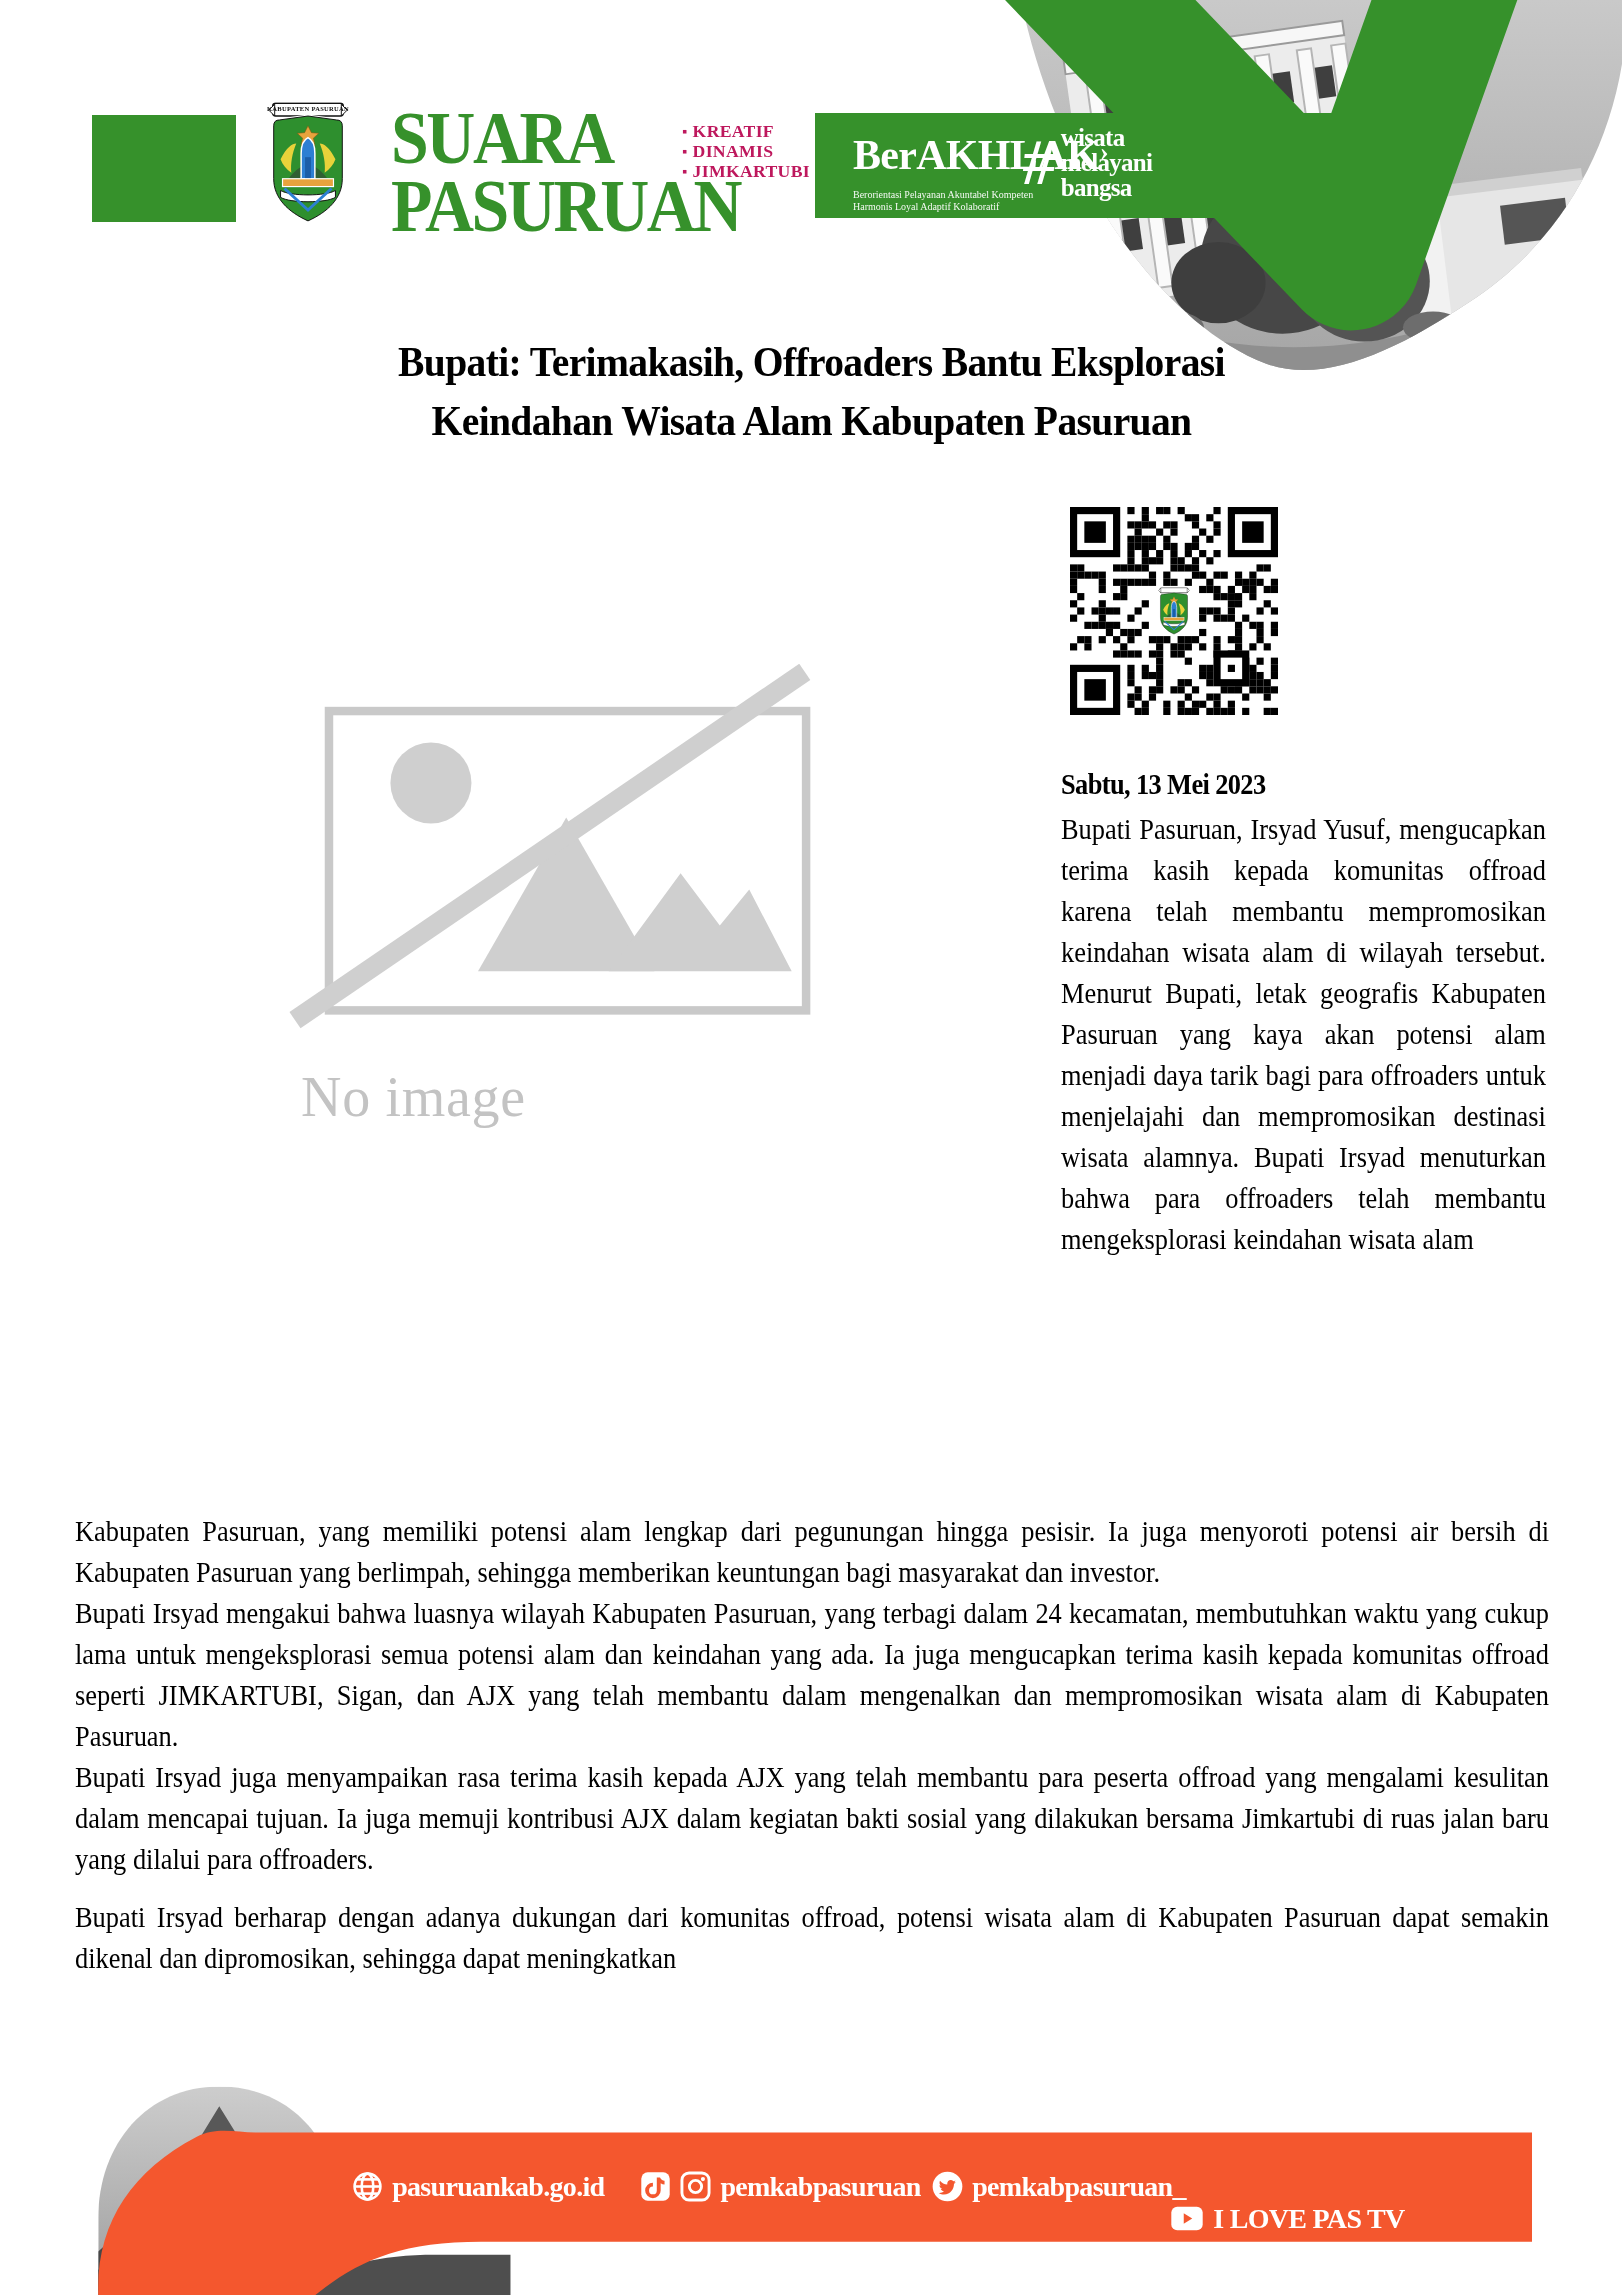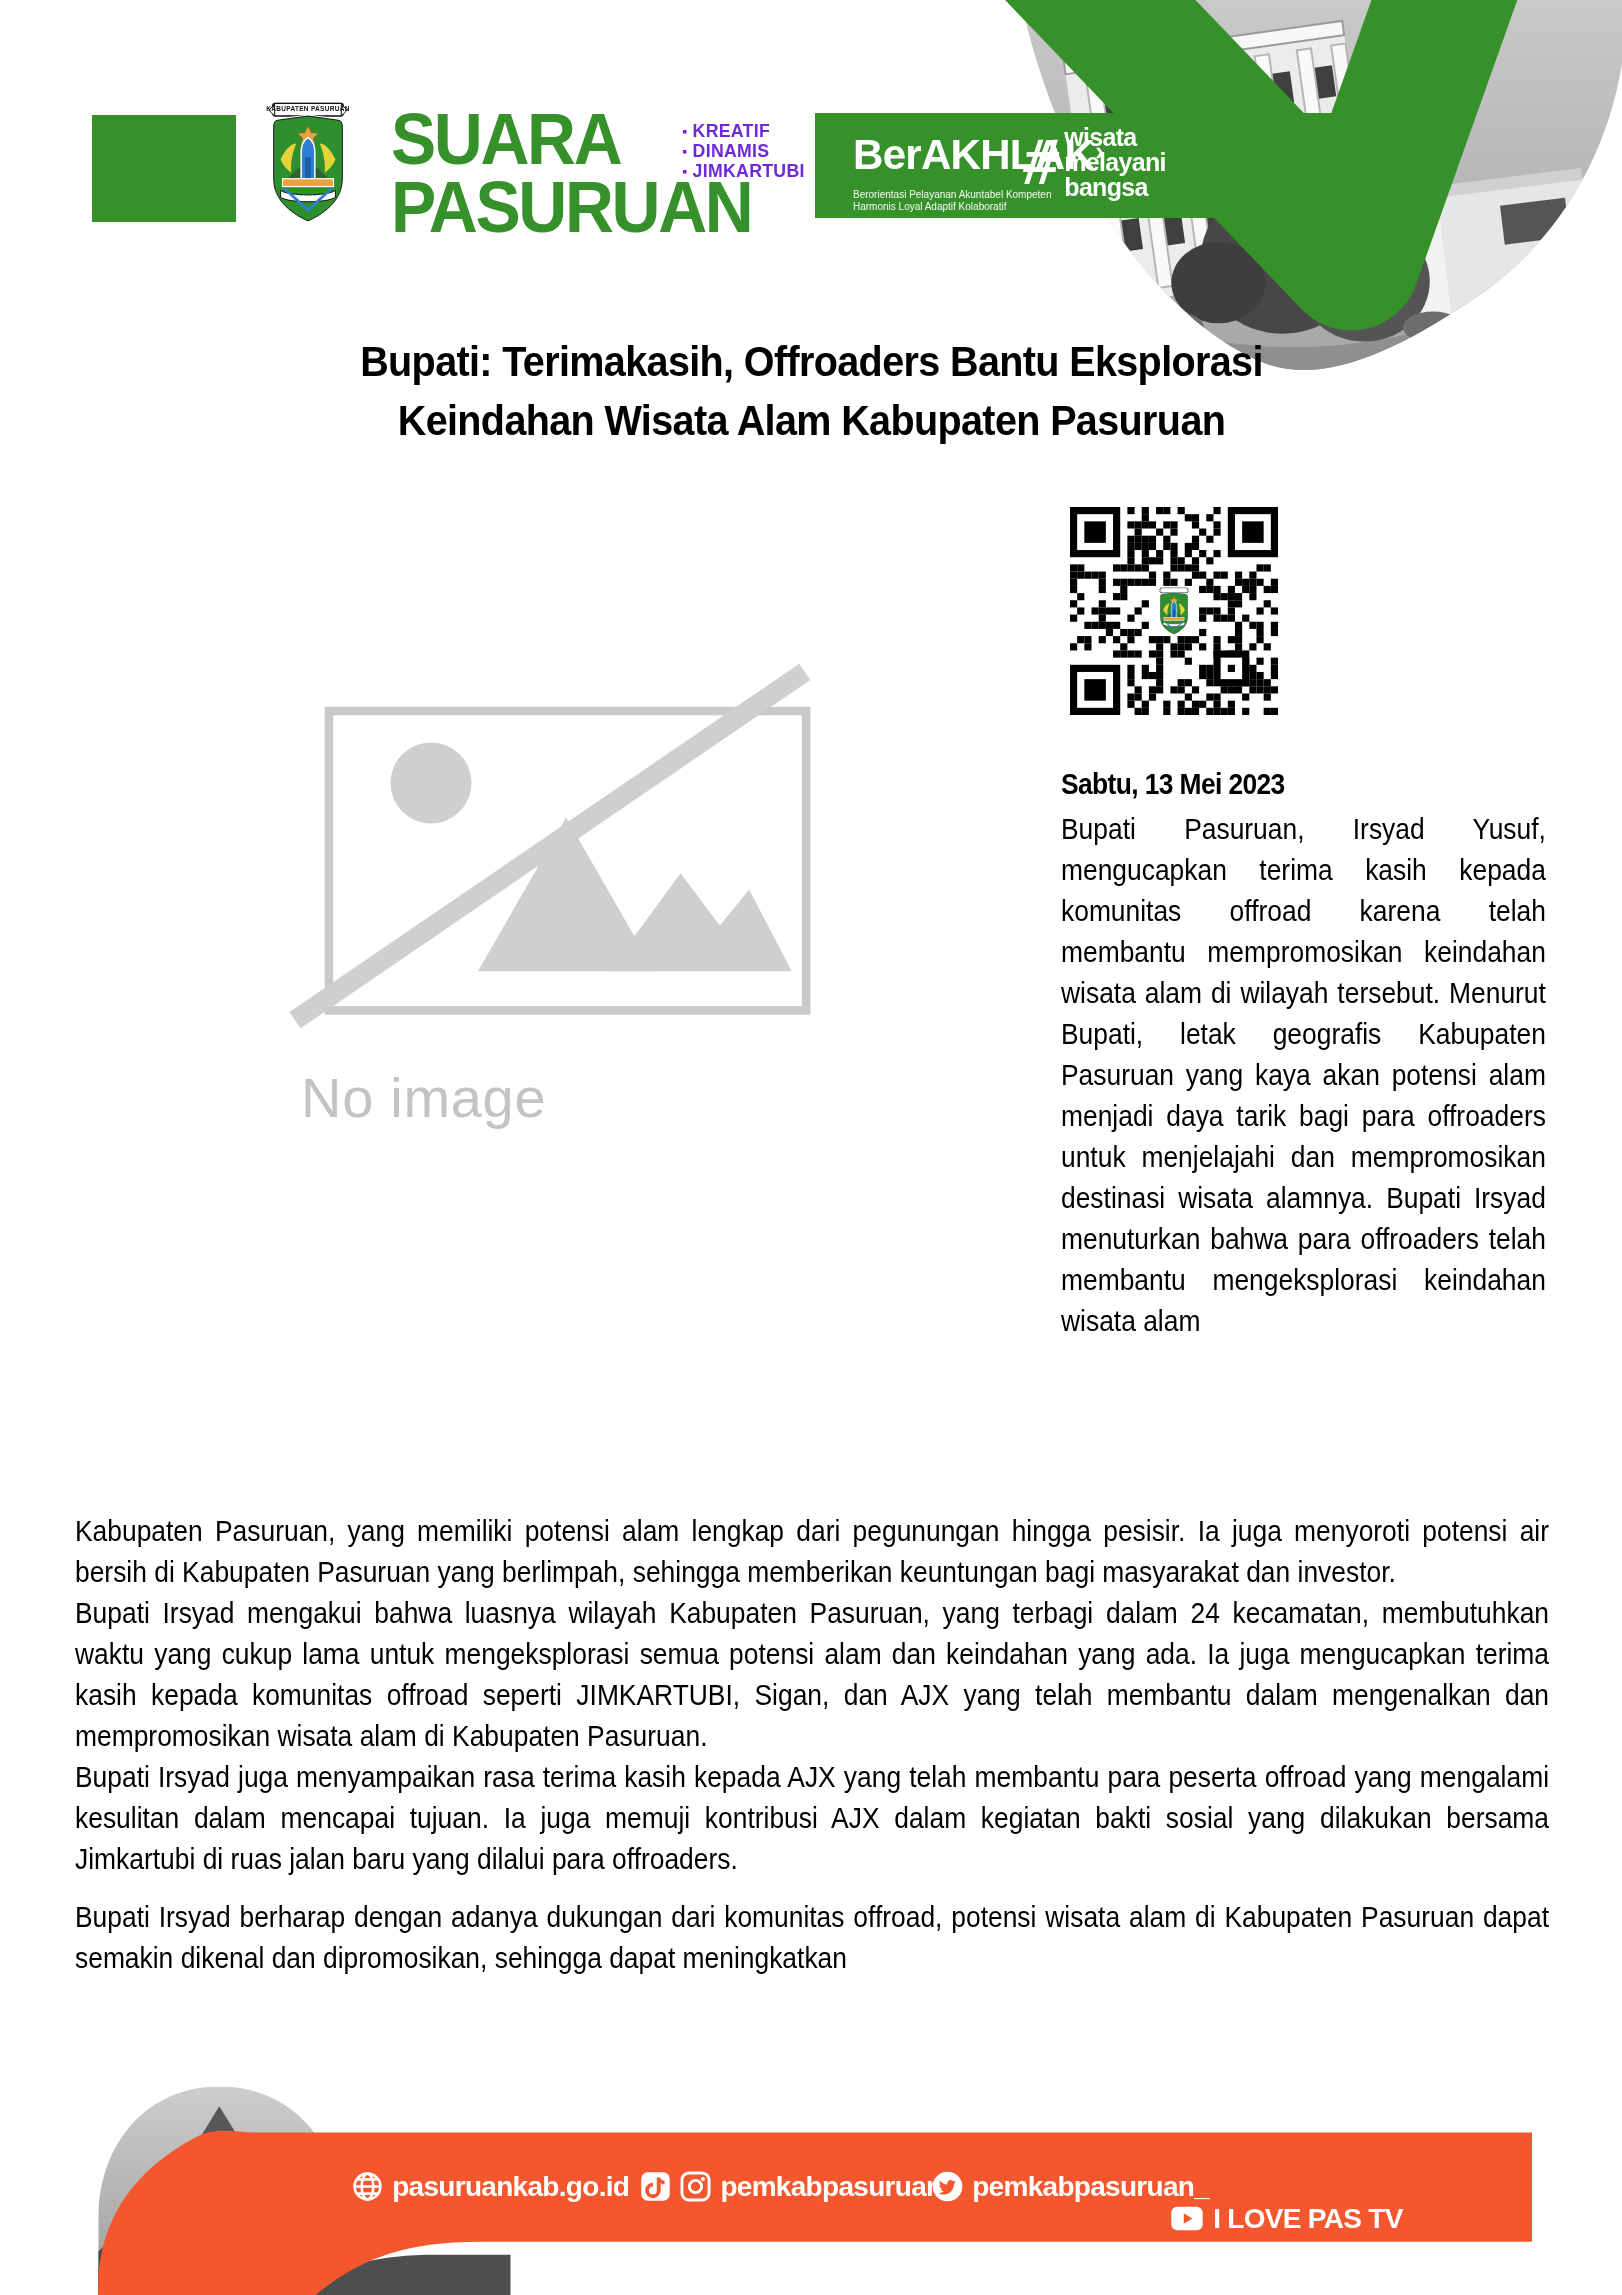--- a/index.html
+++ b/index.html
@@ -1,27 +1,27 @@
 <!DOCTYPE html>
 <html style="font-size:10.5px"><head>
 <meta charset="utf-8">
 <style>
   html,body{margin:0;padding:0;background:#ffffff;}
   .page{position:relative;width:1623px;height:2295px;background:#ffffff;overflow:hidden;
-        font-family:Liberation Sans, sans-serif;color:#000;}
+        font-family:Liberation Serif, serif;color:#000;}
   .abs{position:absolute;}
 
   
   .green-block{left:92px;top:115px;width:144px;height:107px;background:var(--green);}
   .crest-wrap{left:259px;top:102px;width:98px;height:128px;}
   .crest-ribbon{left:260px;top:105px;width:96px;text-align:center;font-size:6.5px;font-weight:bold;
                 letter-spacing:0.3px;color:#111;}
   .brand{left:391px;top:105px;line-height:0.93;transform:scaleX(.93);transform-origin:left top;}
   .brand span{display:block;font-size:73px;font-weight:800;letter-spacing:-2.6px;color:var(--green);}
-  .tagline{left:682px;top:122px;font-size:17.7px;font-weight:bold;color:#6d28d9;line-height:19.6px;letter-spacing:0.3px;}
+  .tagline{left:682px;top:122px;font-size:17.7px;font-weight:bold;color:#be185d;line-height:19.6px;letter-spacing:0.3px;}
   .tagline div::before{content:"▪";margin-right:5.2px;font-size:14.4px;vertical-align:1.3px;}
 
   .green-band{left:815px;top:113px;width:576px;height:105px;background:var(--green);}
   .berakhlak{left:38px;top:21px;color:#fff;line-height:1;}
   .berakhlak .t{font-size:42px;font-weight:800;letter-spacing:-0.7px;}
   .berakhlak .arrow{font-size:26px;font-weight:800;position:relative;top:-9.2px;left:1.3px;}
   .berakhlak .s{font-size:10px;margin-top:13px;line-height:12.4px;opacity:.95;font-weight:500;}
   .hashtag{left:208px;top:11.8px;color:#fff;display:flex;align-items:center;}
   .hashtag .hash{font-size:65px;font-weight:800;line-height:.9;margin-right:5.2px;transform:skewX(-6deg);}
   .hashtag .words div{font-size:25px;font-weight:800;line-height:25px;letter-spacing:-0.7px;}

